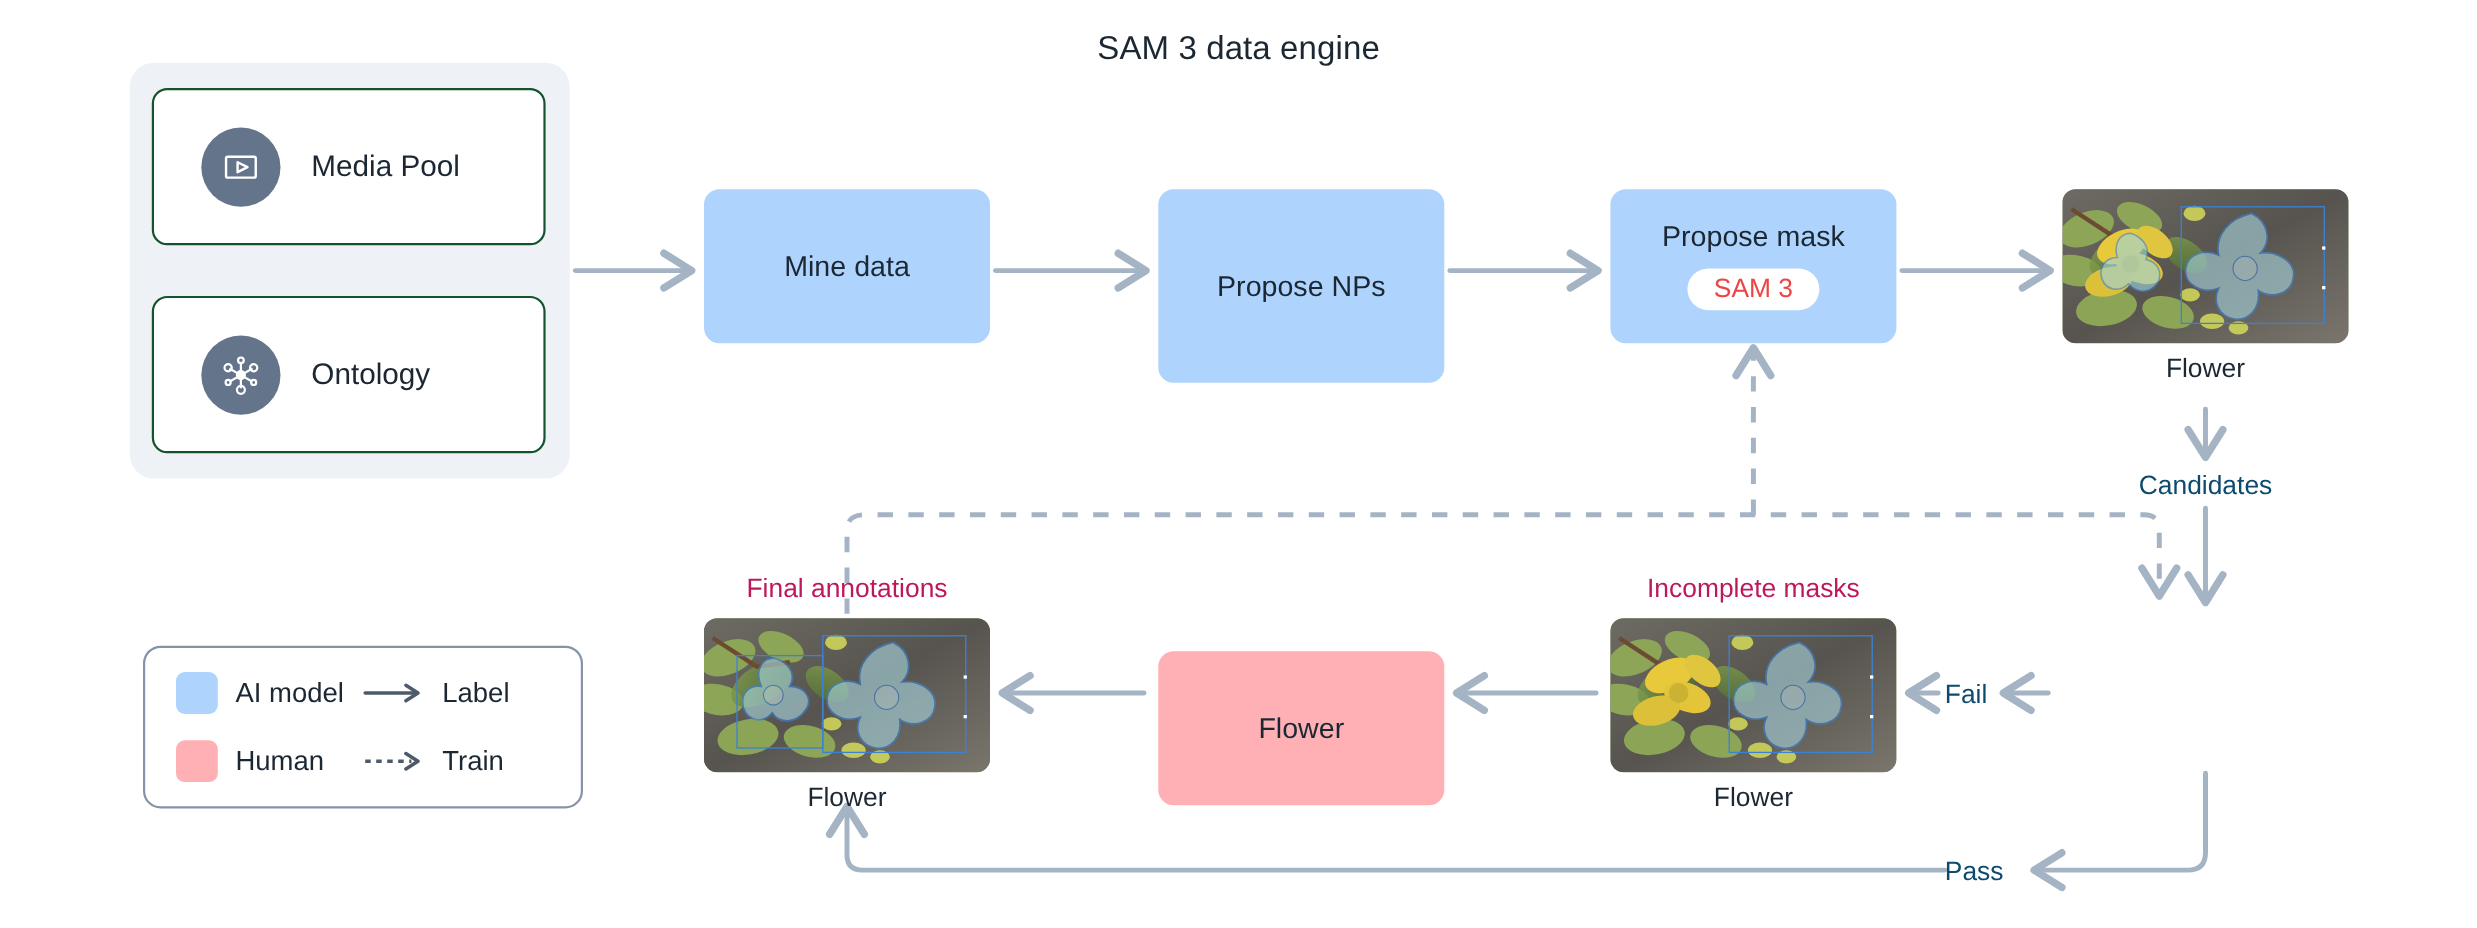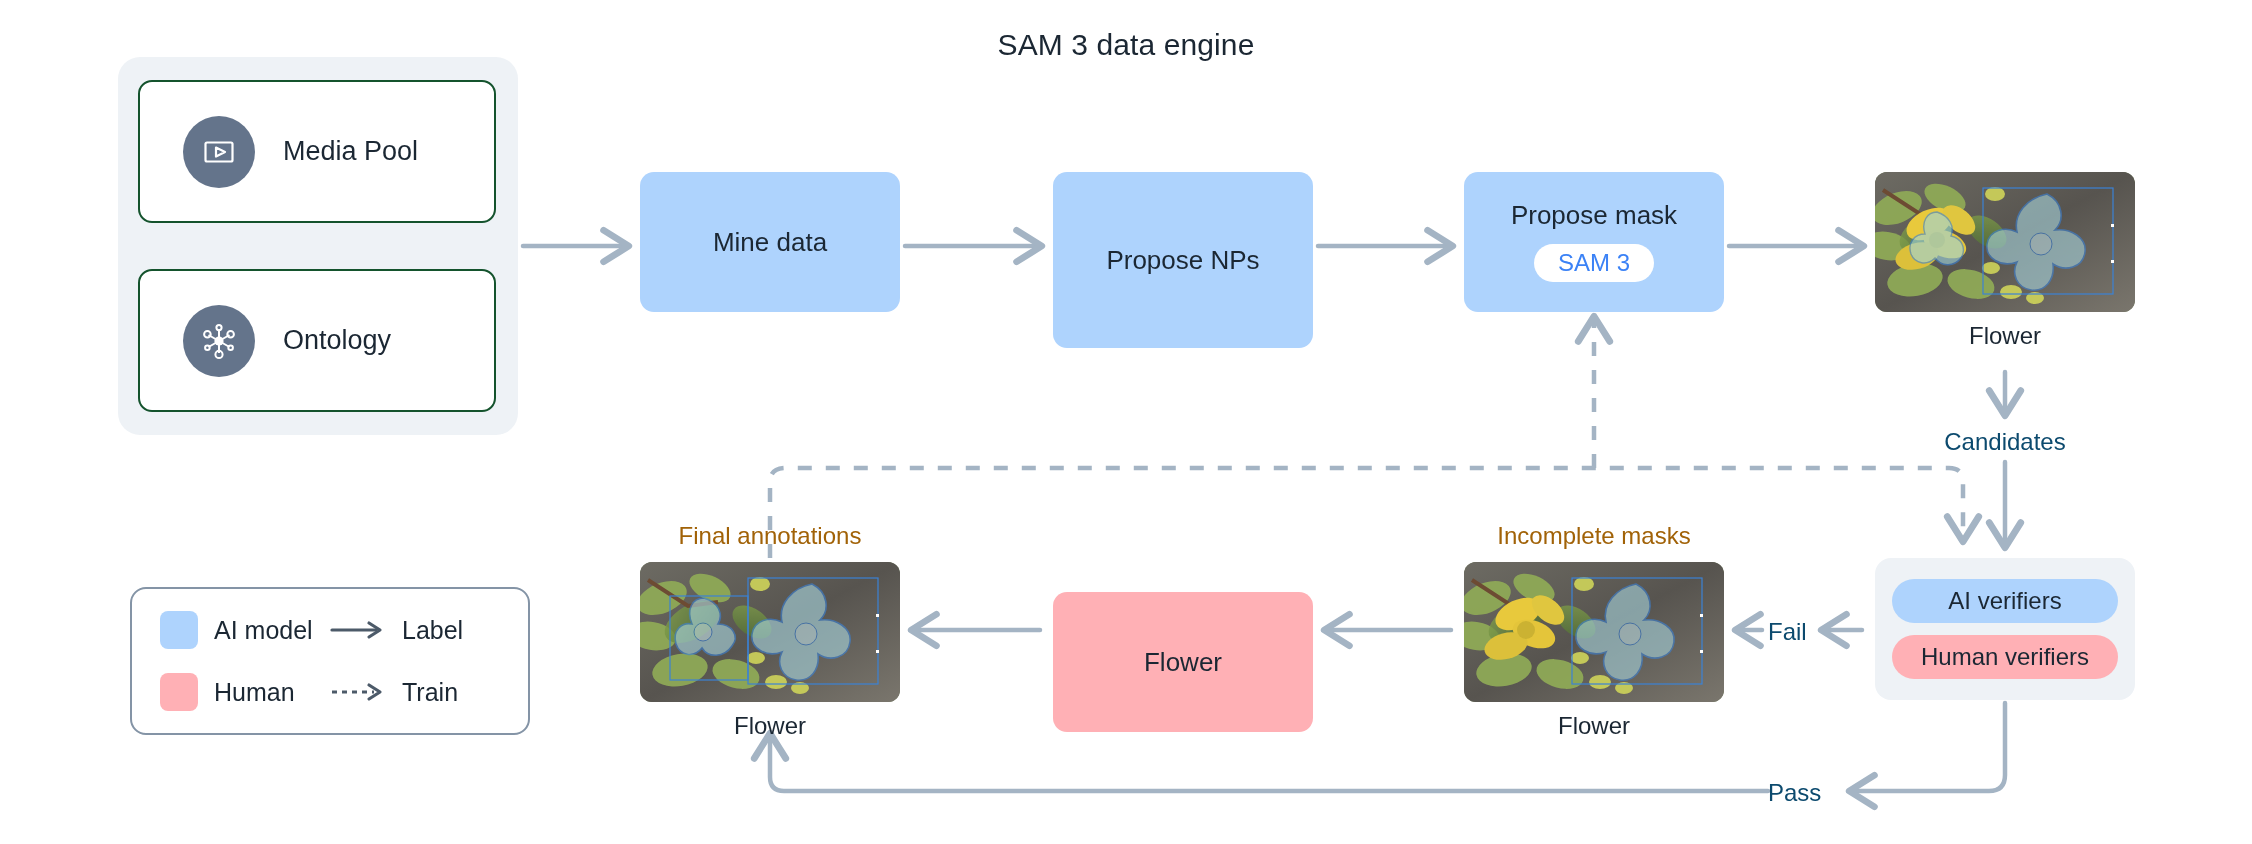--- a/index.html
+++ b/index.html
@@ -85,21 +85,21 @@
   #box-mask   { left: 1464px; top: 172px; width: 260px; height: 140px; }
   #box-correct{ left: 1053px; top: 592px; width: 260px; height: 140px; }
 
   #box-mask .mask-title { line-height: 1; }
   .pill {
     margin-top: 16px;
     background: #ffffff;
     border-radius: 999px;
     padding: 7px 24px;
     font-size: 24px;
-    color: #3b82f6;
+    color: #ef4444;
     line-height: 1;
   }
 
   
   #verifier-panel {
     left: 1875px; top: 558px;
     width: 260px; height: 142px;
     background: #eef2f6;
     border-radius: 16px;
     display: flex;
@@ -159,21 +159,21 @@
   .caption {
     position: absolute;
     font-size: 24px;
     color: #1b2733;
     text-align: center;
     white-space: nowrap;
   }
   .overlabel {
     position: absolute;
     font-size: 24px;
-    color: #a16207;
+    color: #be185d;
     text-align: center;
     white-space: nowrap;
   }
 
   
   .edge-label {
     position: absolute;
     font-size: 24px;
     color: #0c4a6e;
     white-space: nowrap;
@@ -284,28 +284,20 @@
 
   <div class="proc-box ai-box" id="box-mask">
     <span class="mask-title">Propose mask</span>
     <span class="pill">SAM 3</span>
   </div>
 
   <div class="proc-box human-box" id="box-correct">
     <span>Flower</span>
   </div>
 
-  <div id="verifier-panel" class="abs">
-    <div class="verifier-pill ai-box">
-      <span>AI verifiers</span>
-    </div>
-    <div class="verifier-pill human-box">
-      <span>Human verifiers</span>
-    </div>
-  </div>
 
   <div class="imgbox" id="img-candidates">
     <svg width="260" height="140" viewBox="0 0 260 140" preserveAspectRatio="none" aria-hidden="true">
       <defs>
         <linearGradient id="gsoil" x1="0" y1="0" x2="1" y2="1">
           <stop offset="0%" stop-color="#6d6b63"></stop>
           <stop offset="50%" stop-color="#57544f"></stop>
           <stop offset="100%" stop-color="#7a766d"></stop>
         </linearGradient>
         <linearGradient id="gleaf" x1="0" y1="0" x2="1" y2="1">

